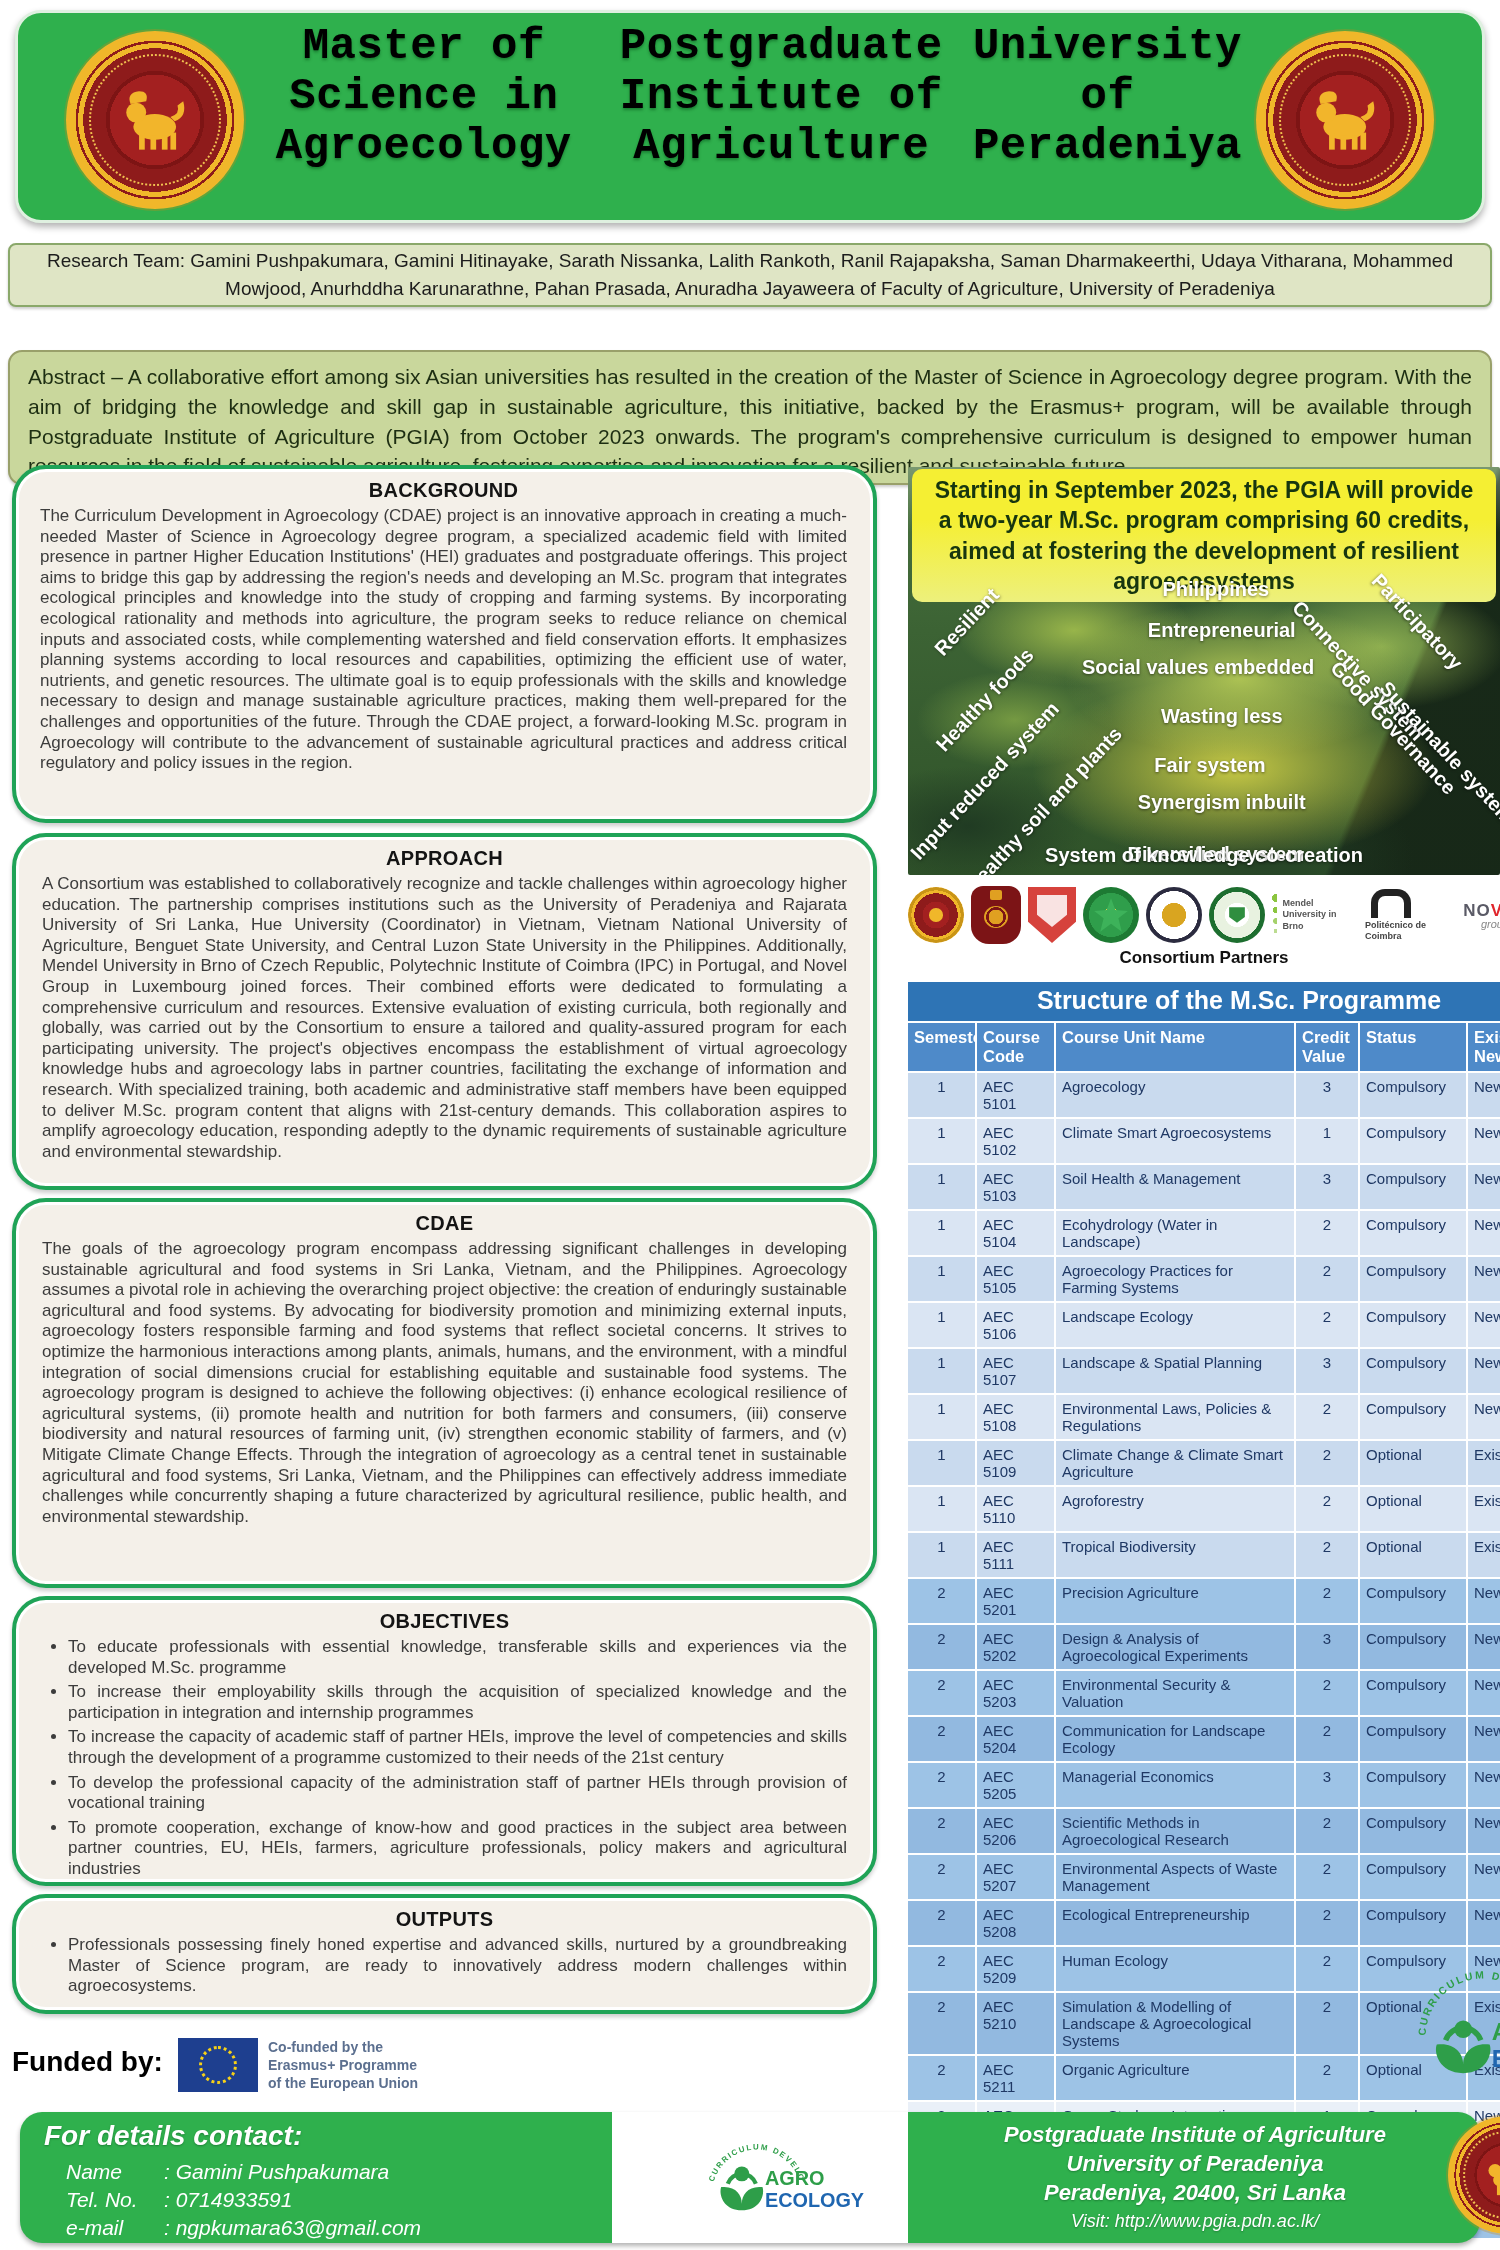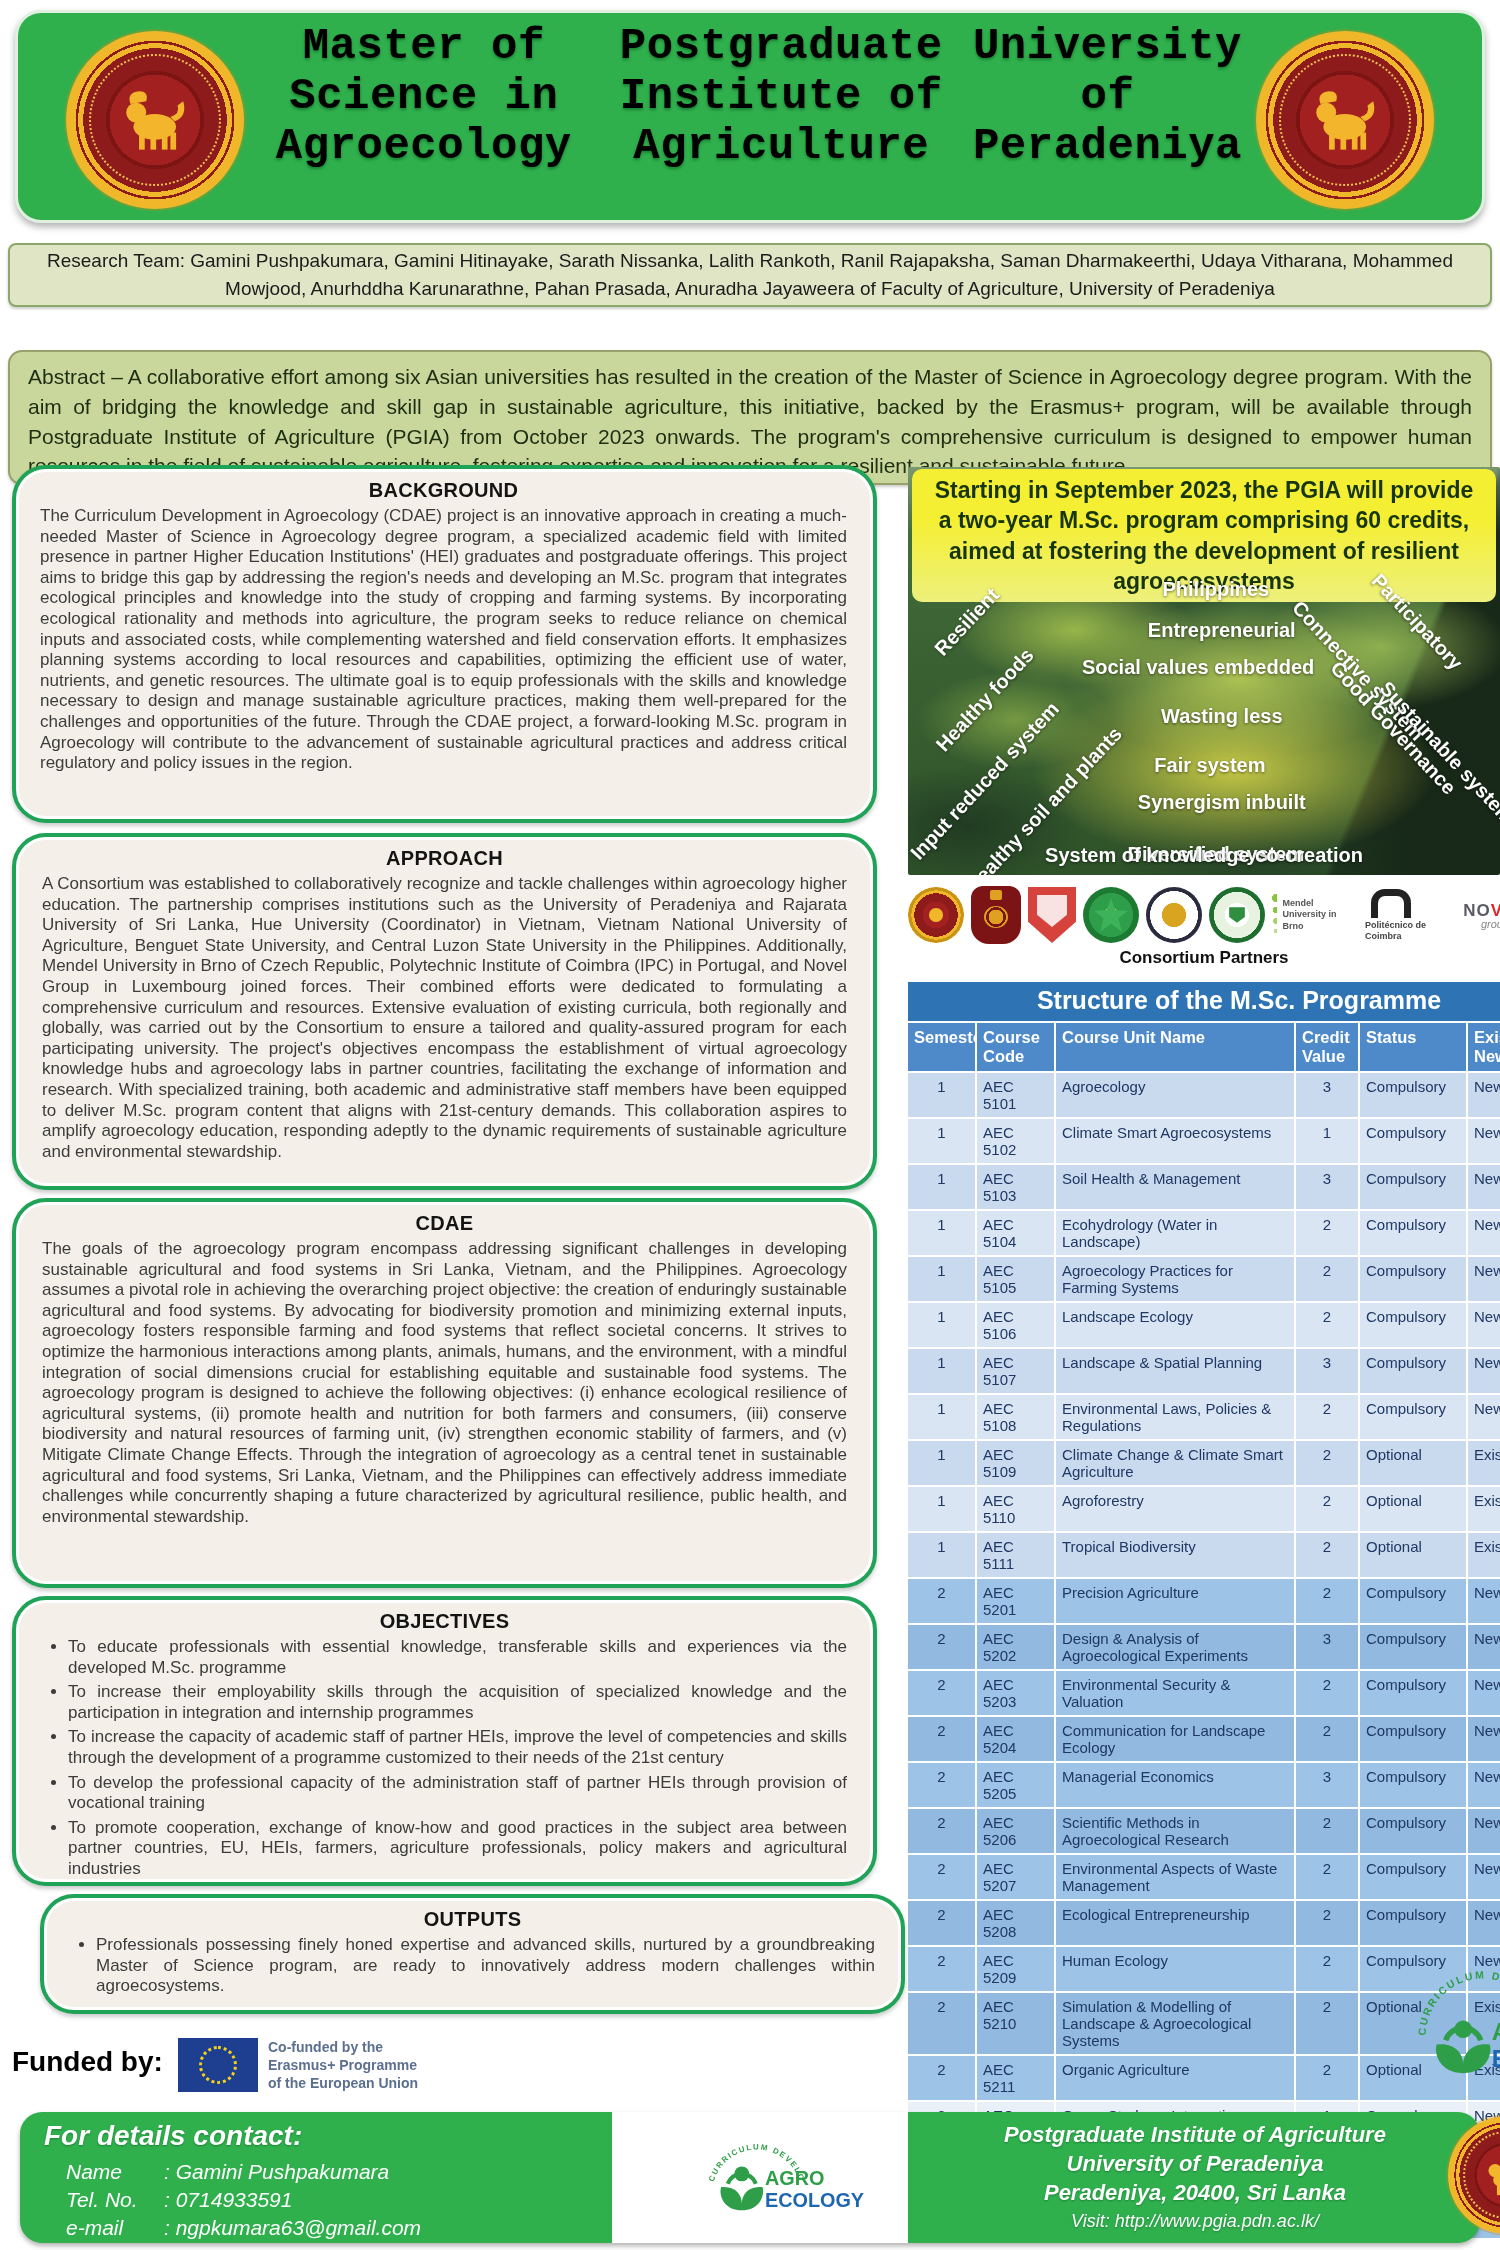--- a/index.html
+++ b/index.html
@@ -33,21 +33,21 @@
   .gbox{left:12px;width:865px;background:#f4f0e9;border:4px solid #1fa357;border-radius:34px;box-sizing:border-box;
         box-shadow:inset 0 0 0 3px #fff,0 3px 4px rgba(0,0,0,.2);padding:8px 26px 10px 26px;}
   .gbox h2{margin:2px 0 4px 0;text-align:center;font-size:20px;color:#141414;letter-spacing:.3px;}
   .gbox .bodytxt{font-size:17px;line-height:20.6px;color:#3c3c3c;text-align:justify;}
   .gbox ul{margin:2px 0 0 0;padding-left:26px;}
   .gbox li{font-size:17px;line-height:20.6px;color:#3c3c3c;text-align:justify;margin-bottom:4px;}
   .box-bg{top:465px;height:358px;padding-left:24px;}
   .box-ap{top:833px;height:357px;}
   .box-go{top:1198px;height:390px;}
   .box-ob{top:1596px;height:290px;}
-  .box-ou{top:1894px;height:120px;margin-left:28px;}
+  .box-ou{top:1894px;height:120px;}
 
   
   .photo{left:908px;top:467px;width:592px;height:408px;overflow:hidden;border-radius:2px;
      background-color:#3e6636;
      background-image:
        linear-gradient(to bottom, rgba(170,190,160,.5), rgba(170,190,160,0) 16%),
        radial-gradient(ellipse 170px 80px at 28% 40%, rgba(168,195,78,.85) 0%, rgba(168,195,78,0) 70%),
        radial-gradient(ellipse 250px 110px at 56% 52%, rgba(184,204,87,.9) 0%, rgba(184,204,87,0) 70%),
        radial-gradient(ellipse 280px 130px at 55% 74%, rgba(205,205,70,.95) 0%, rgba(205,205,70,0) 72%),
        radial-gradient(ellipse 180px 90px at 80% 44%, rgba(159,191,86,.8) 0%, rgba(159,191,86,0) 70%),

